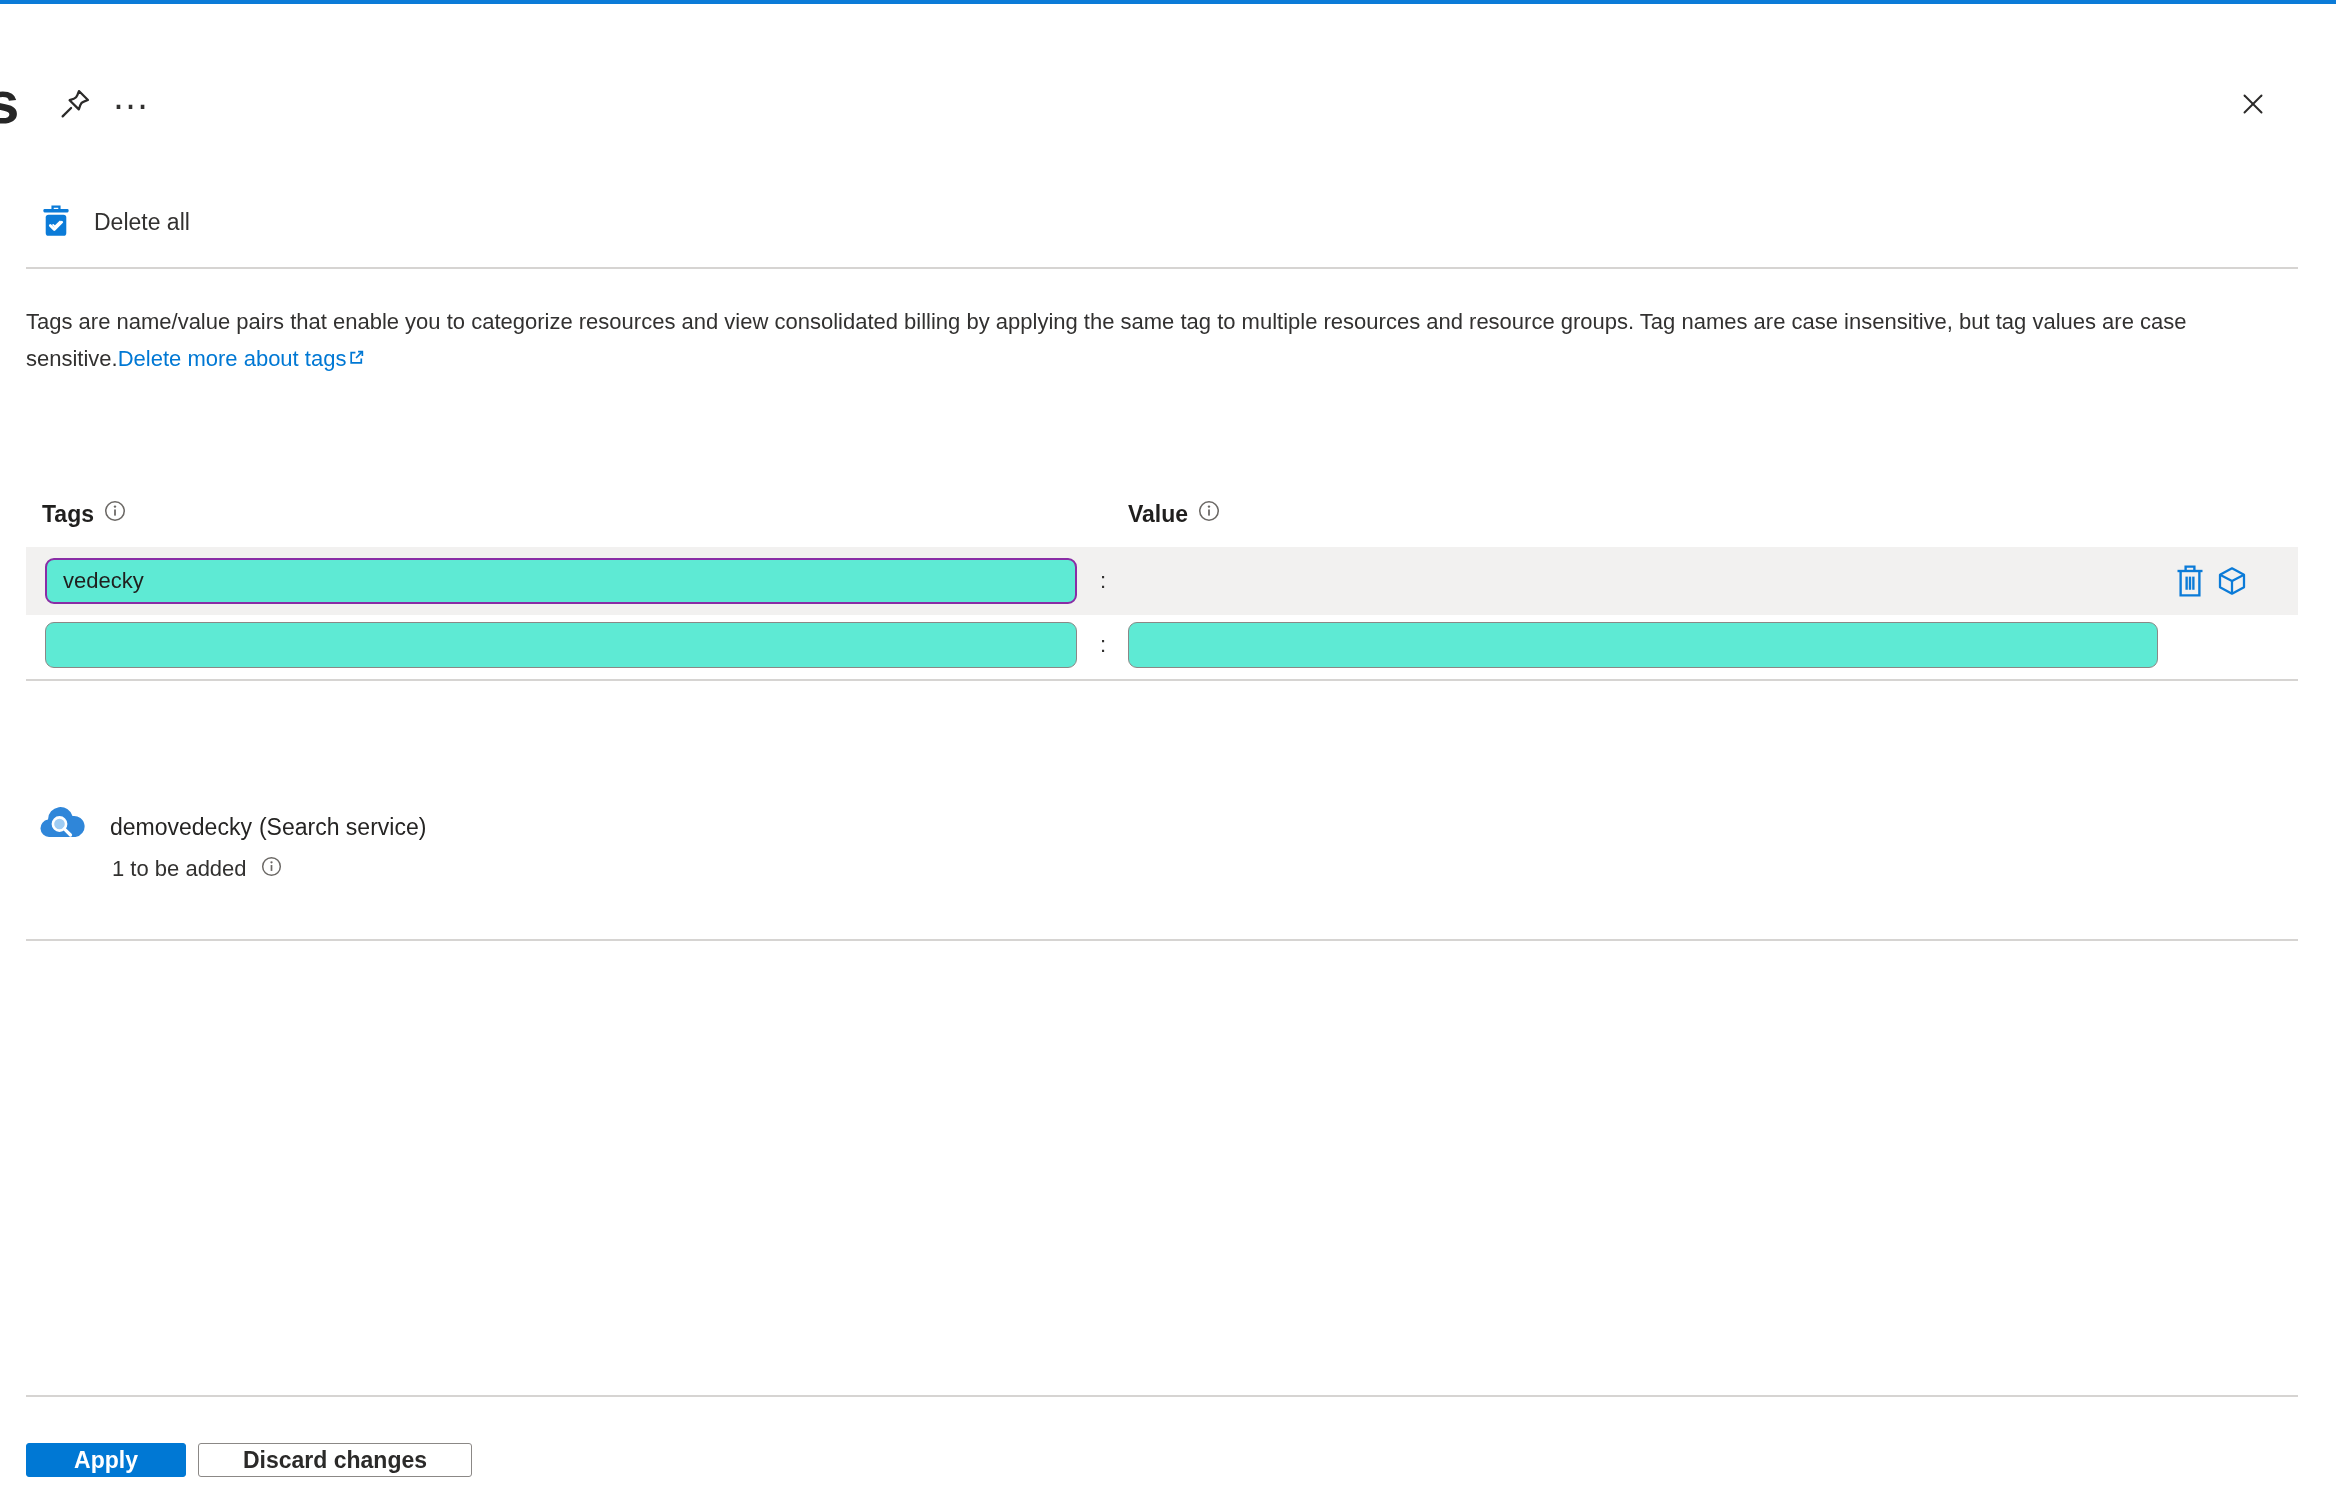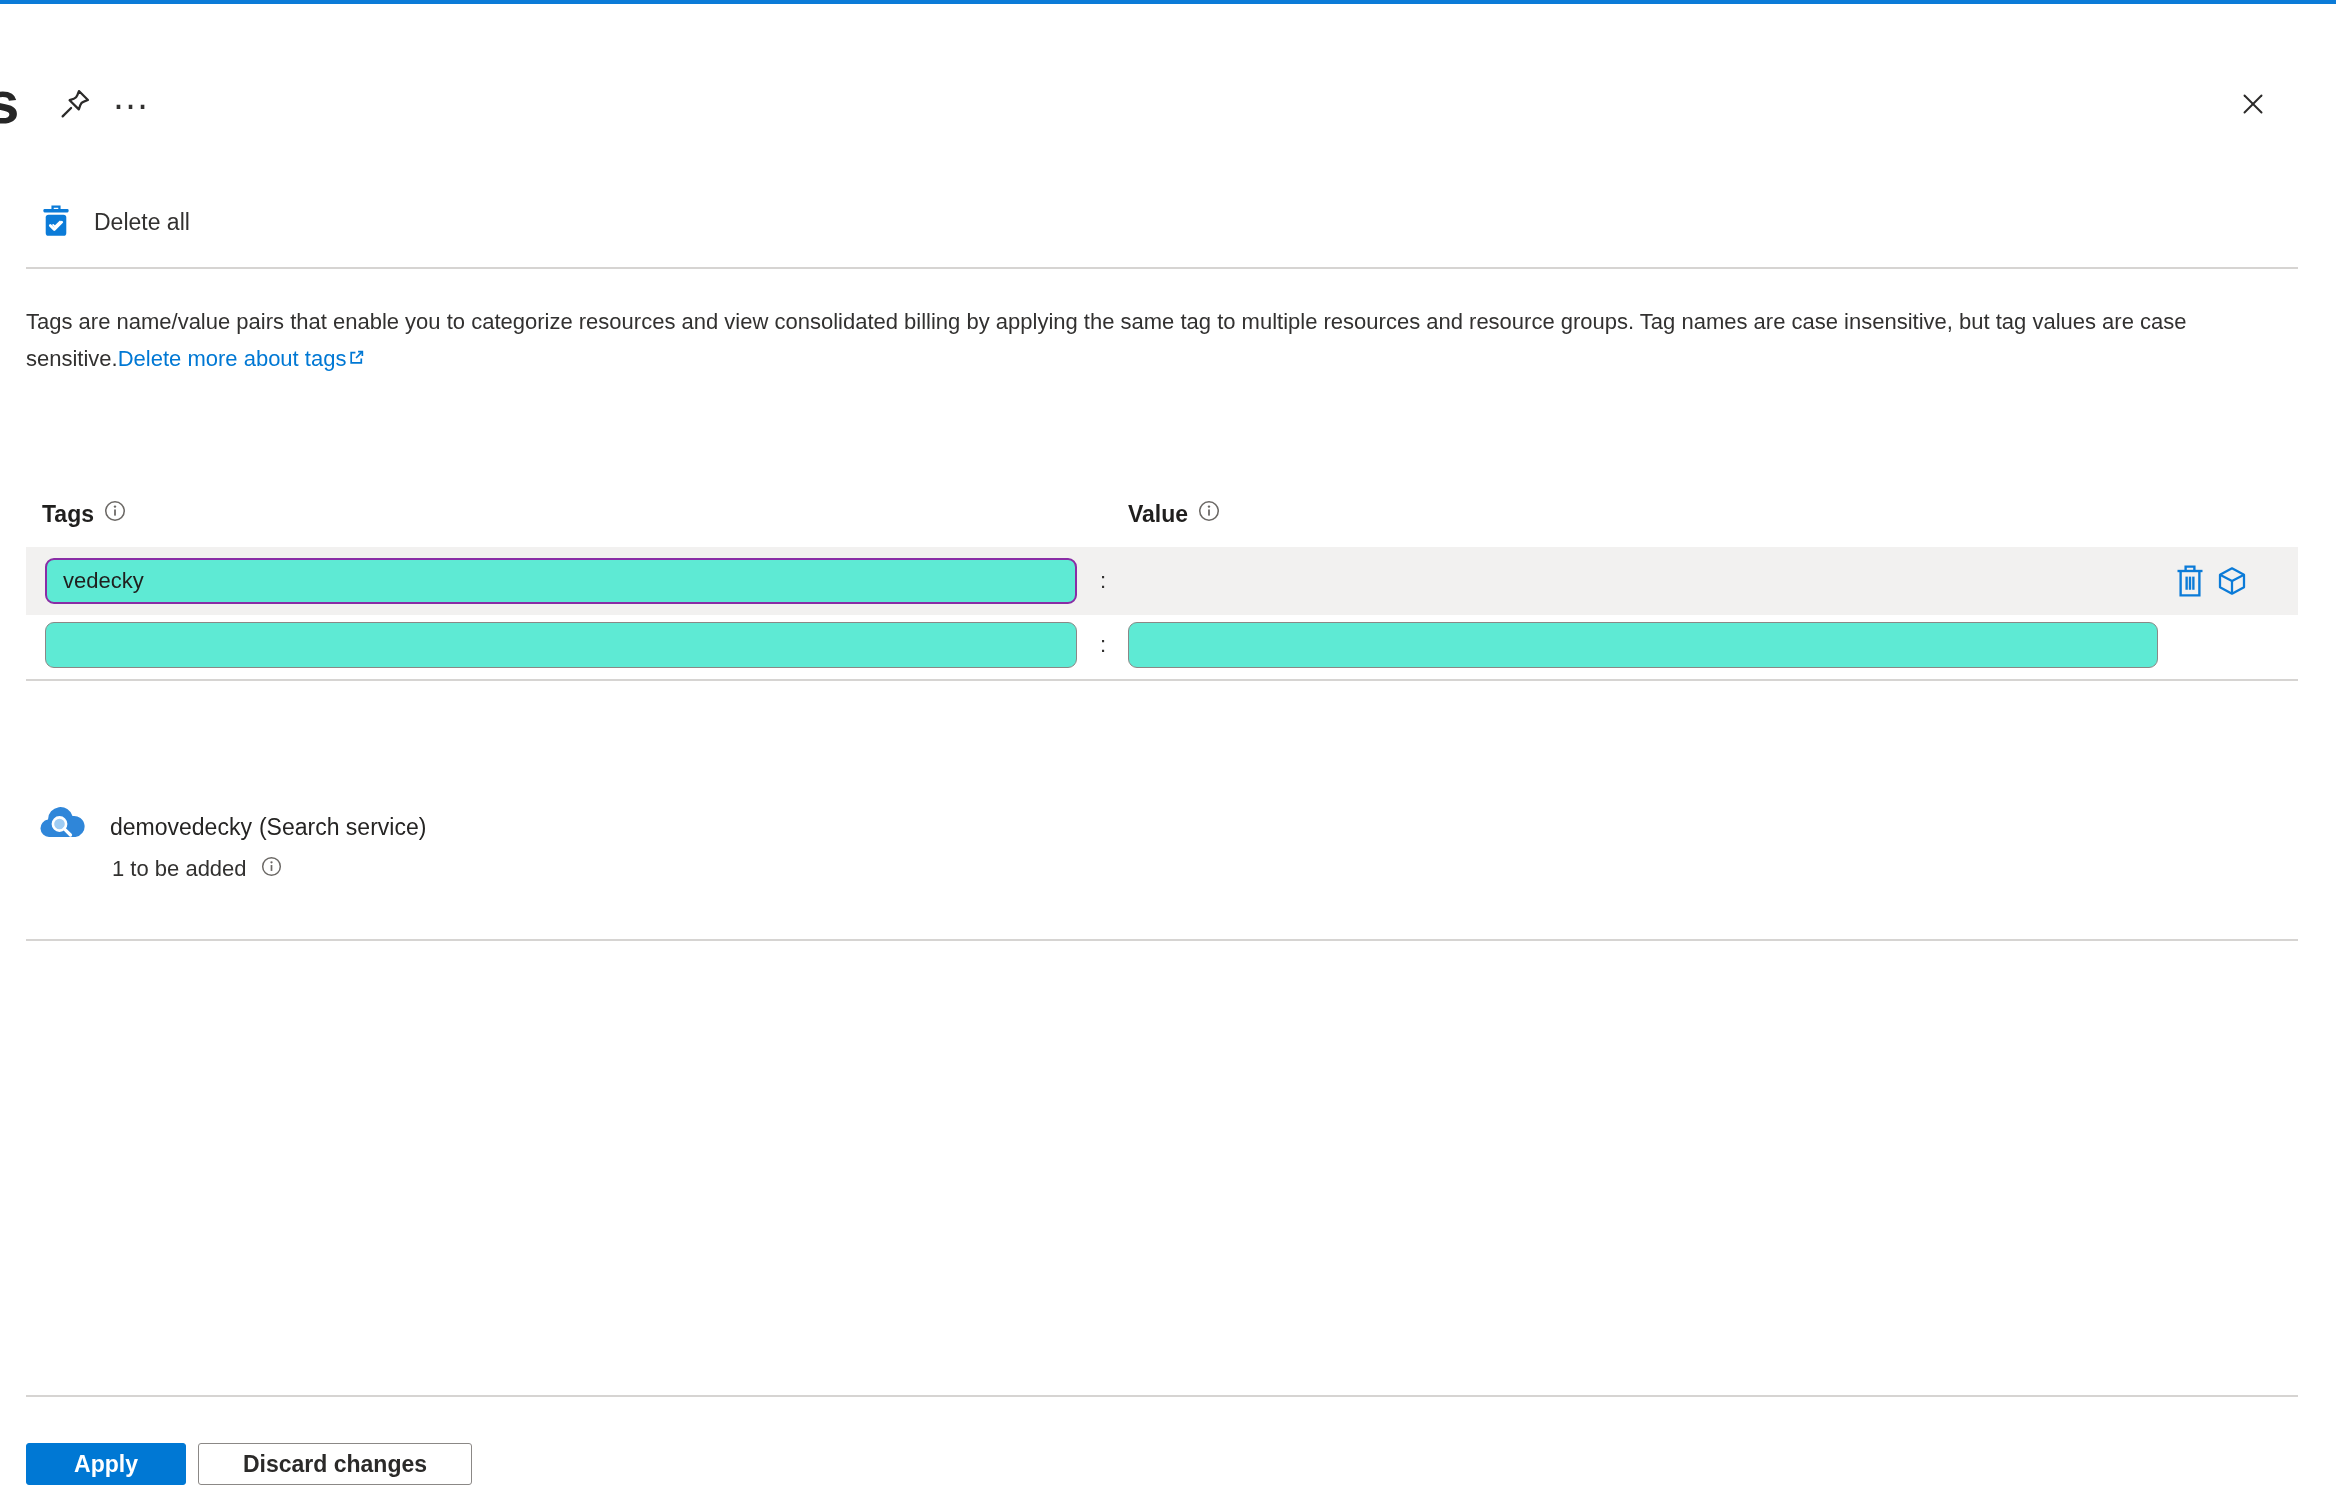--- a/index.html
+++ b/index.html
@@ -51,21 +51,21 @@
               display:flex; align-items:center; justify-content:center; }
   .trash-btn { left:2172px; top:564px; }
   .cube-btn { left:2214px; top:564px; }
 
   
   .res-icon { position:absolute; left:38px; top:806px; }
   .res-line1 { position:absolute; left:110px; top:814px; font-size:23px; color:#252423; display:flex; gap:7px; }
   .res-line2 { position:absolute; left:112px; top:856px; font-size:22px; color:#323130; display:flex; align-items:flex-start; gap:14px; }
 
   
-  .btn { position:absolute; top:1443px; height:42px; border-radius:3px; font-size:23px; cursor:pointer;
+  .btn { position:absolute; top:1443px; height:34px; border-radius:3px; font-size:23px; cursor:pointer;
          display:flex; align-items:center; justify-content:center; font-family:inherit; }
   .apply { left:26px; width:160px; background:#0078d4; border:1px solid #0078d4; color:#fff; font-weight:700; }
   .discard { left:198px; width:274px; background:#fff; border:1.5px solid #8b8886; color:#2b2a29; font-weight:600; }
 </style>
 </head>
 <body>
 
 <div class="stage">
 
   <div class="topbar"></div>

